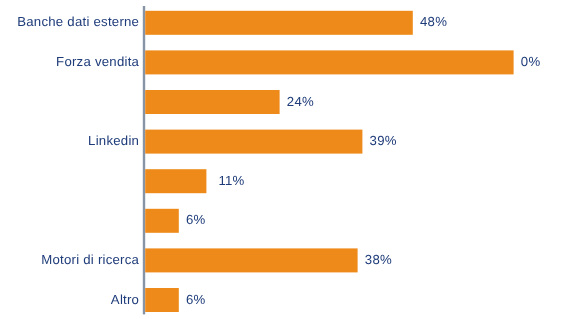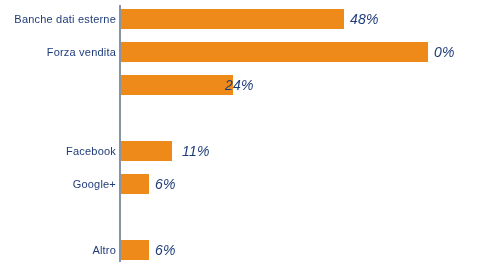--- a/index.html
+++ b/index.html
@@ -52,25 +52,24 @@
     left: 121px;
     top: 0;
     height: 20px;
     background: #ee8a1a;
   }
   .val-label {
     position: absolute;
     top: 0;
     height: 20px;
     line-height: 20px;
-    font-size: 14px;
+    font-size: 11px;
     color: #1f3c7a;
     white-space: nowrap;
     letter-spacing: 0.2px;
-    font-style: italic;
   }
 </style>
 </head>
 <body>
 
 <div id="chart-root">
 
   <div id="axis-line"></div>
 
   <div class="bar-row" style="top:9px;">
@@ -80,36 +79,44 @@
   </div>
 
   <div class="bar-row" style="top:42px;">
     <span class="cat-label">Forza vendita</span>
     <span class="bar" style="width:307px;"></span>
     <span class="val-label" style="left:434px;">0%</span>
   </div>
 
   <div class="bar-row" style="top:75px;">
     <span class="bar" style="width:112px;"></span>
-    <span class="val-label" style="left:225px;text-align:center;">24%</span>
+    <span class="val-label" style="left:239px;text-align:center;">24%</span>
   </div>
 
+  <div class="bar-row" style="top:108px;">
+    <span class="cat-label">Linkedin</span>
+    <span class="bar" style="width:181px;"></span>
+    <span class="val-label" style="left:308px;">39%</span>
+  </div>
 
   <div class="bar-row" style="top:141px;">
-    <span class="cat-label">Facebook</span>
     <span class="bar" style="width:51px;"></span>
     <span class="val-label" style="left:182px;">11%</span>
   </div>
 
   <div class="bar-row" style="top:174px;">
-    <span class="cat-label">Google+</span>
     <span class="bar" style="width:28px;"></span>
     <span class="val-label" style="left:155px;">6%</span>
   </div>
 
+  <div class="bar-row" style="top:207px;">
+    <span class="cat-label">Motori di ricerca</span>
+    <span class="bar" style="width:177px;"></span>
+    <span class="val-label" style="left:304px;">38%</span>
+  </div>
 
   <div class="bar-row" style="top:240px;">
     <span class="cat-label">Altro</span>
     <span class="bar" style="width:28px;"></span>
     <span class="val-label" style="left:155px;">6%</span>
   </div>
 
 </div>
 
 </body></html>

